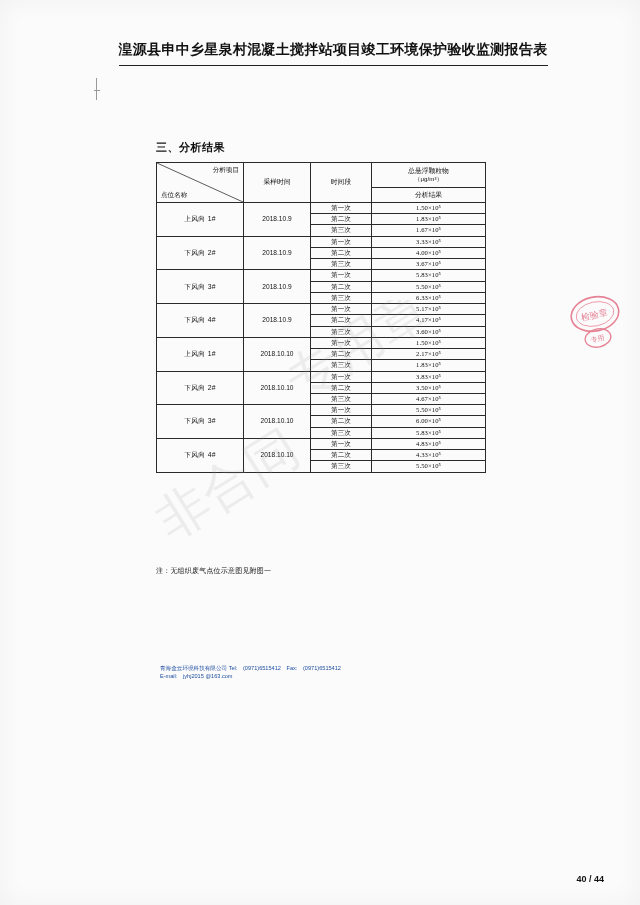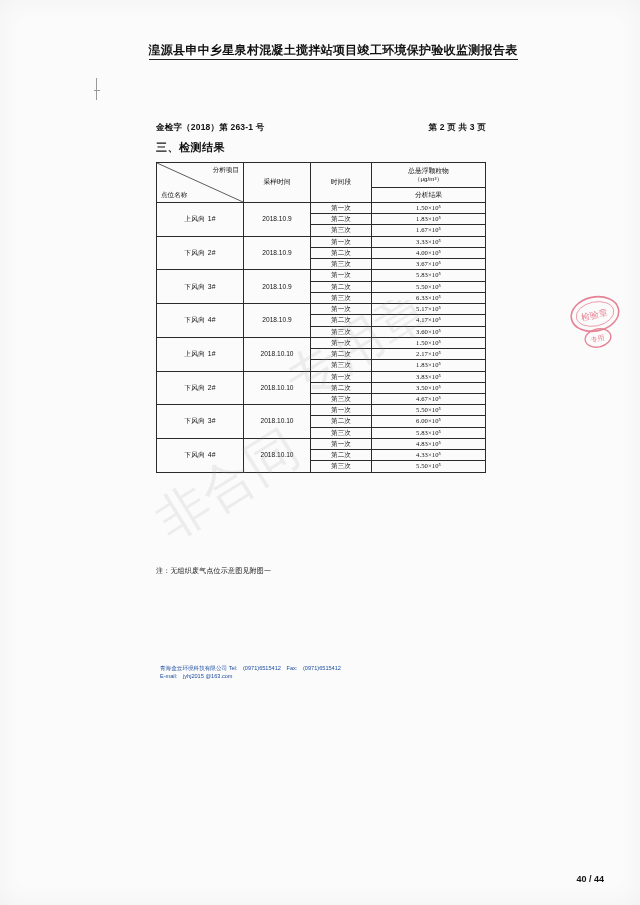--- a/index.html
+++ b/index.html
@@ -13,22 +13,22 @@
   }
   .page{
     position:absolute;left:0;top:0;width:640px;height:905px;
     background:#fbfbfb;
   }
   
   .doc-header{
     position:absolute;left:0;top:40px;width:640px;text-align:center;
   }
   .doc-header .title{
-    font-size:12px;font-weight:bold;letter-spacing:.3px;
-    display:inline-block;padding-bottom:0;border-bottom:1px solid #222;margin-left:26px;
+    font-size:14px;font-weight:bold;letter-spacing:.3px;
+    display:inline-block;padding-bottom:6px;border-bottom:1px solid #222;margin-left:26px;
   }
   
   .margin-tick{
     position:absolute;left:96px;top:78px;width:1px;height:22px;background:#999;
   }
   .margin-tick2{
     position:absolute;left:94px;top:90px;width:6px;height:1px;background:#999;
   }
 
   .meta-row{
@@ -115,26 +115,22 @@
 
 <div class="page">
 
   <div class="doc-header">
     <span class="title">湟源县申中乡星泉村混凝土搅拌站项目竣工环境保护验收监测报告表</span>
   </div>
 
   <div class="margin-tick"></div>
   <div class="margin-tick2"></div>
 
-  <div class="meta-row">
-    <span class="left">金检字（2018）第 263-1 号</span>
-    <span class="right">第 2 页 共 3 页</span>
-  </div>
-
-  <div class="section-title">三、检测结果</div>
+
+  <div class="section-title">三、分析结果</div>
 
   <table class="report">
     <tbody>
       <tr>
         <td class="split" rowspan="2">
           <svg class="diag" viewBox="0 0 82 34" preserveAspectRatio="none">
             <line x1="0" y1="0" x2="82" y2="34" stroke="#2a2a2a" stroke-width="0.7"></line>
           </svg>
           <span class="tr-label">分析项目</span>
           <span class="bl-label">点位名称</span>

